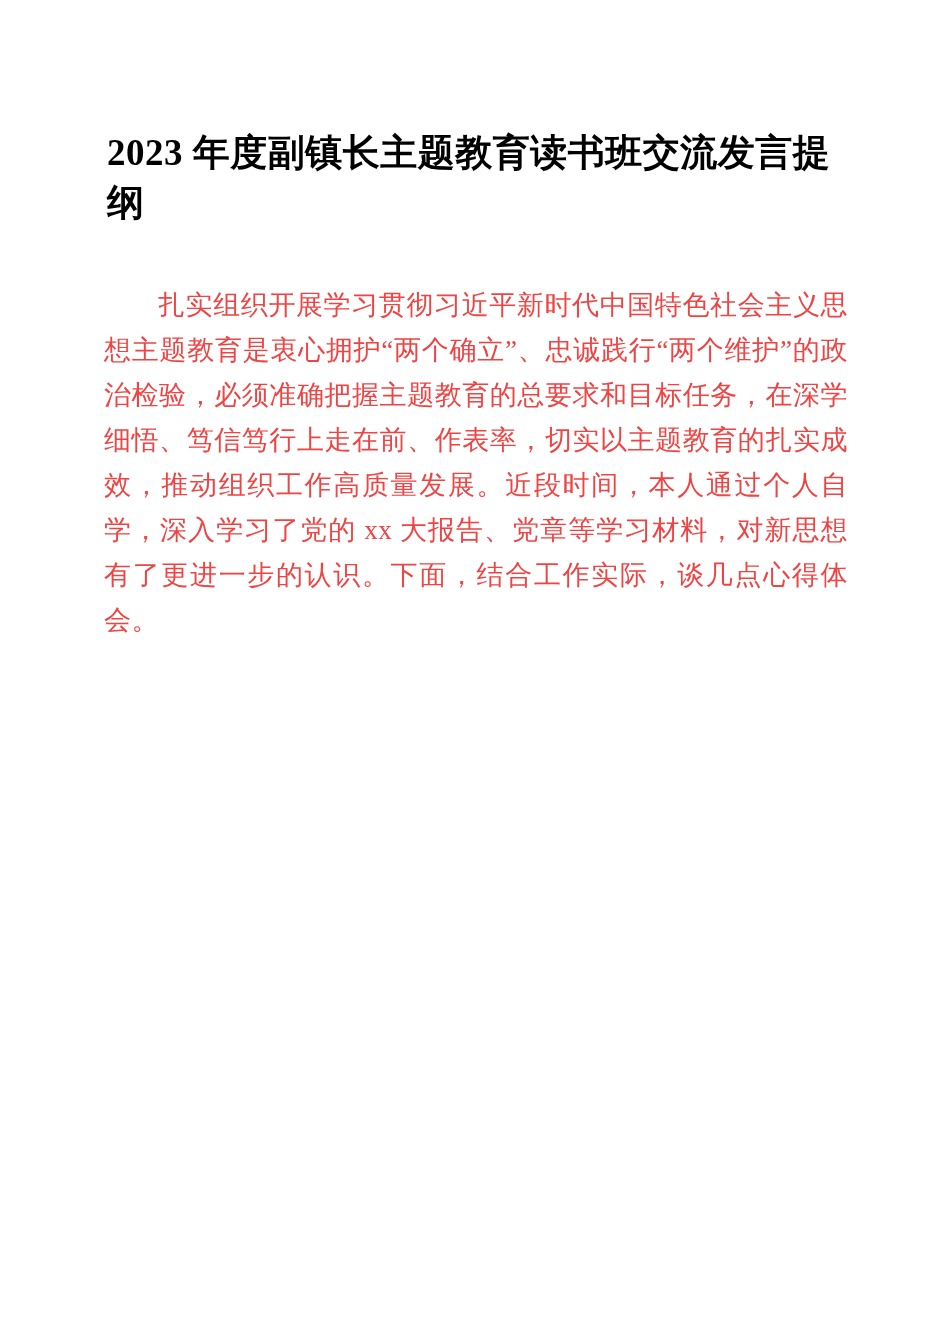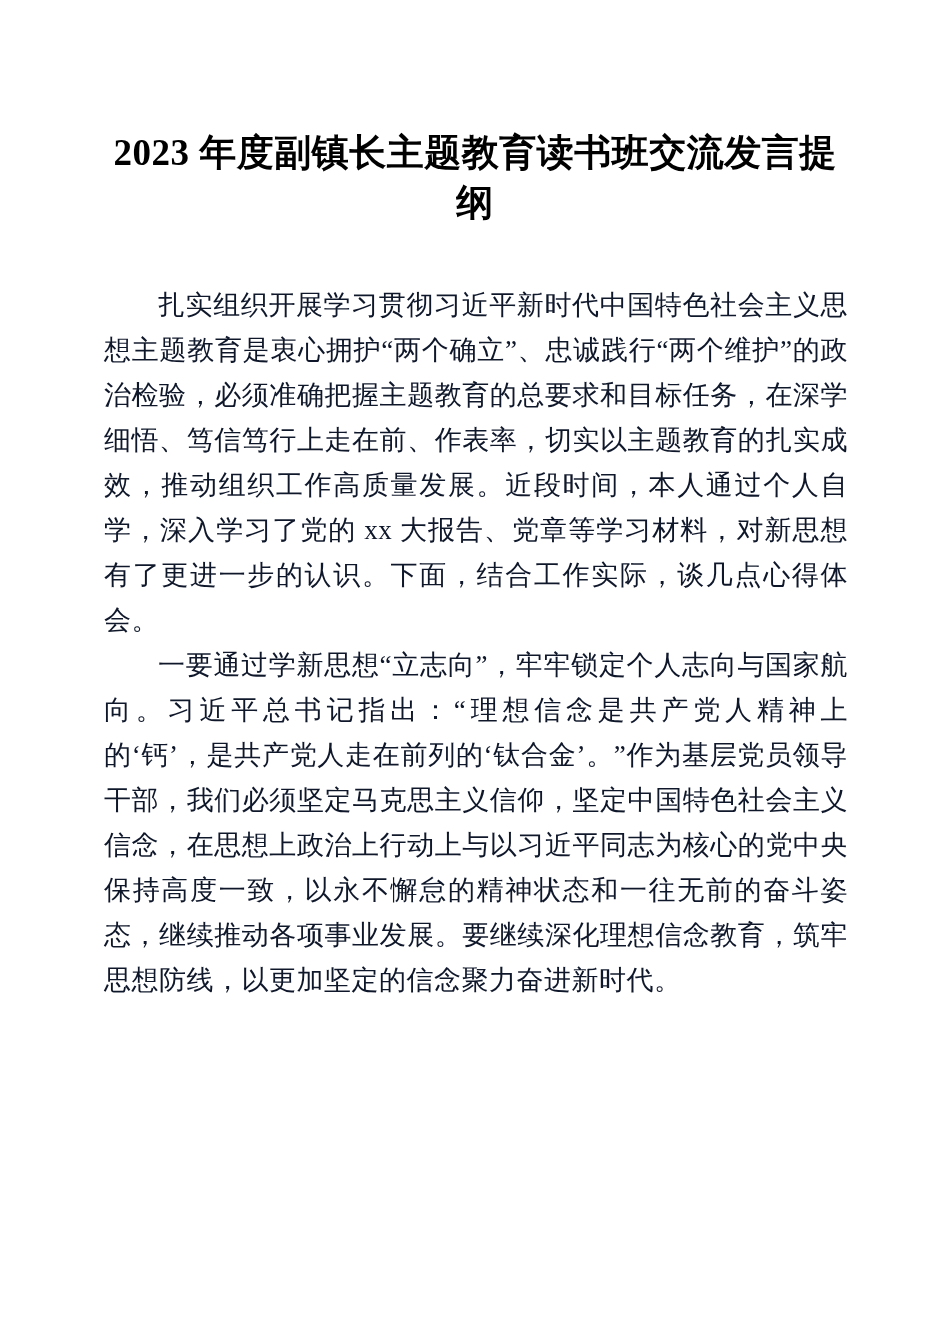--- a/index.html
+++ b/index.html
@@ -16,43 +16,42 @@
     color: #000000;
     overflow: hidden;
     font-family: "Liberation Serif", "DejaVu Serif", serif;
   }
   .doc-title {
     margin: 128px auto 0 auto;
     max-width: 736px;
     font-size: 37px;
     font-weight: bold;
     line-height: 50px;
-    text-align: center;
+    text-align: left;
     letter-spacing: 0.5px;
     color: #000000;
     font-family: "Liberation Serif", "DejaVu Serif", serif;
   }
   .doc-body {
     margin: 55px 102px 0 104px;
   }
   .doc-body p.para {
     margin: 0;
     padding: 0;
     font-size: 27px;
     line-height: 45px;
     text-align: justify;
     text-justify: inter-character;
     text-indent: 2em;
-    color: #0f172a;
+    color: #ef4444;
     letter-spacing: 0.5px;
     word-break: break-all;
   }
 </style>
 </head>
 <body>
 
 <div class="page">
   <h1 class="doc-title">2023 年度副镇长主题教育读书班交流发言提纲</h1>
   <div class="doc-body">
     <p class="para">扎实组织开展学习贯彻习近平新时代中国特色社会主义思想主题教育是衷心拥护“两个确立”、忠诚践行“两个维护”的政治检验，必须准确把握主题教育的总要求和目标任务，在深学细悟、笃信笃行上走在前、作表率，切实以主题教育的扎实成效，推动组织工作高质量发展。近段时间，本人通过个人自学，深入学习了党的 xx 大报告、党章等学习材料，对新思想有了更进一步的认识。下面，结合工作实际，谈几点心得体会。</p>
-    <p class="para">一要通过学新思想“立志向”，牢牢锁定个人志向与国家航向。习近平总书记指出：“理想信念是共产党人精神上的‘钙’，是共产党人走在前列的‘钛合金’。”作为基层党员领导干部，我们必须坚定马克思主义信仰，坚定中国特色社会主义信念，在思想上政治上行动上与以习近平同志为核心的党中央保持高度一致，以永不懈怠的精神状态和一往无前的奋斗姿态，继续推动各项事业发展。要继续深化理想信念教育，筑牢思想防线，以更加坚定的信念聚力奋进新时代。</p>
   </div>
 </div>
 
 </body></html>

